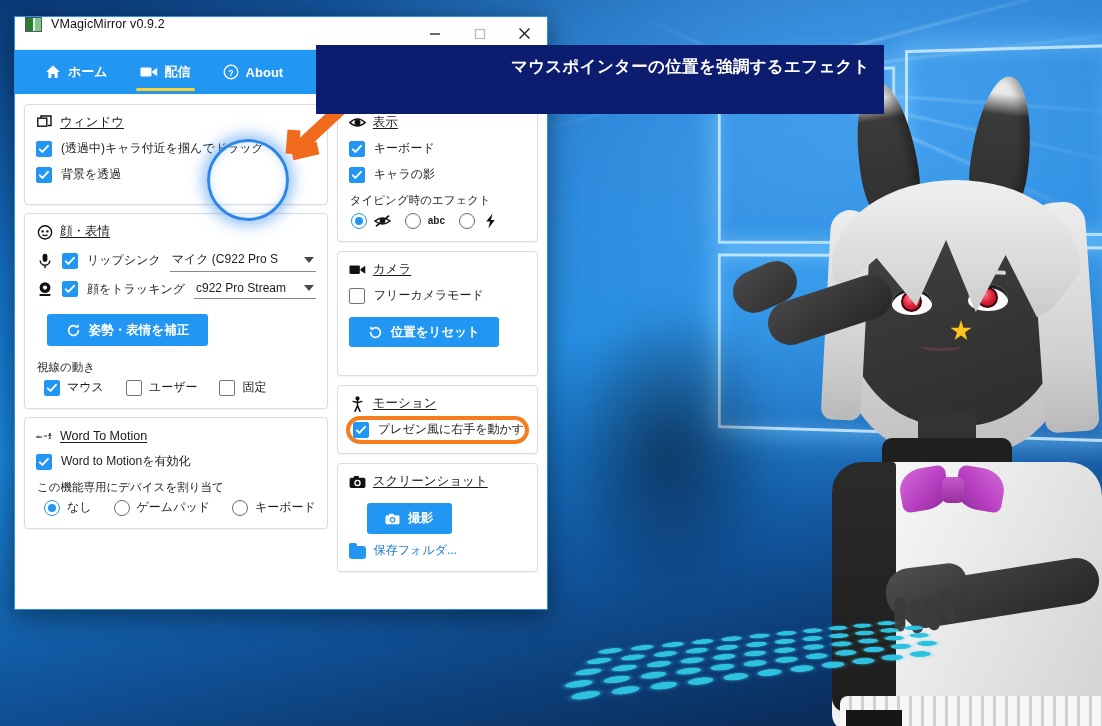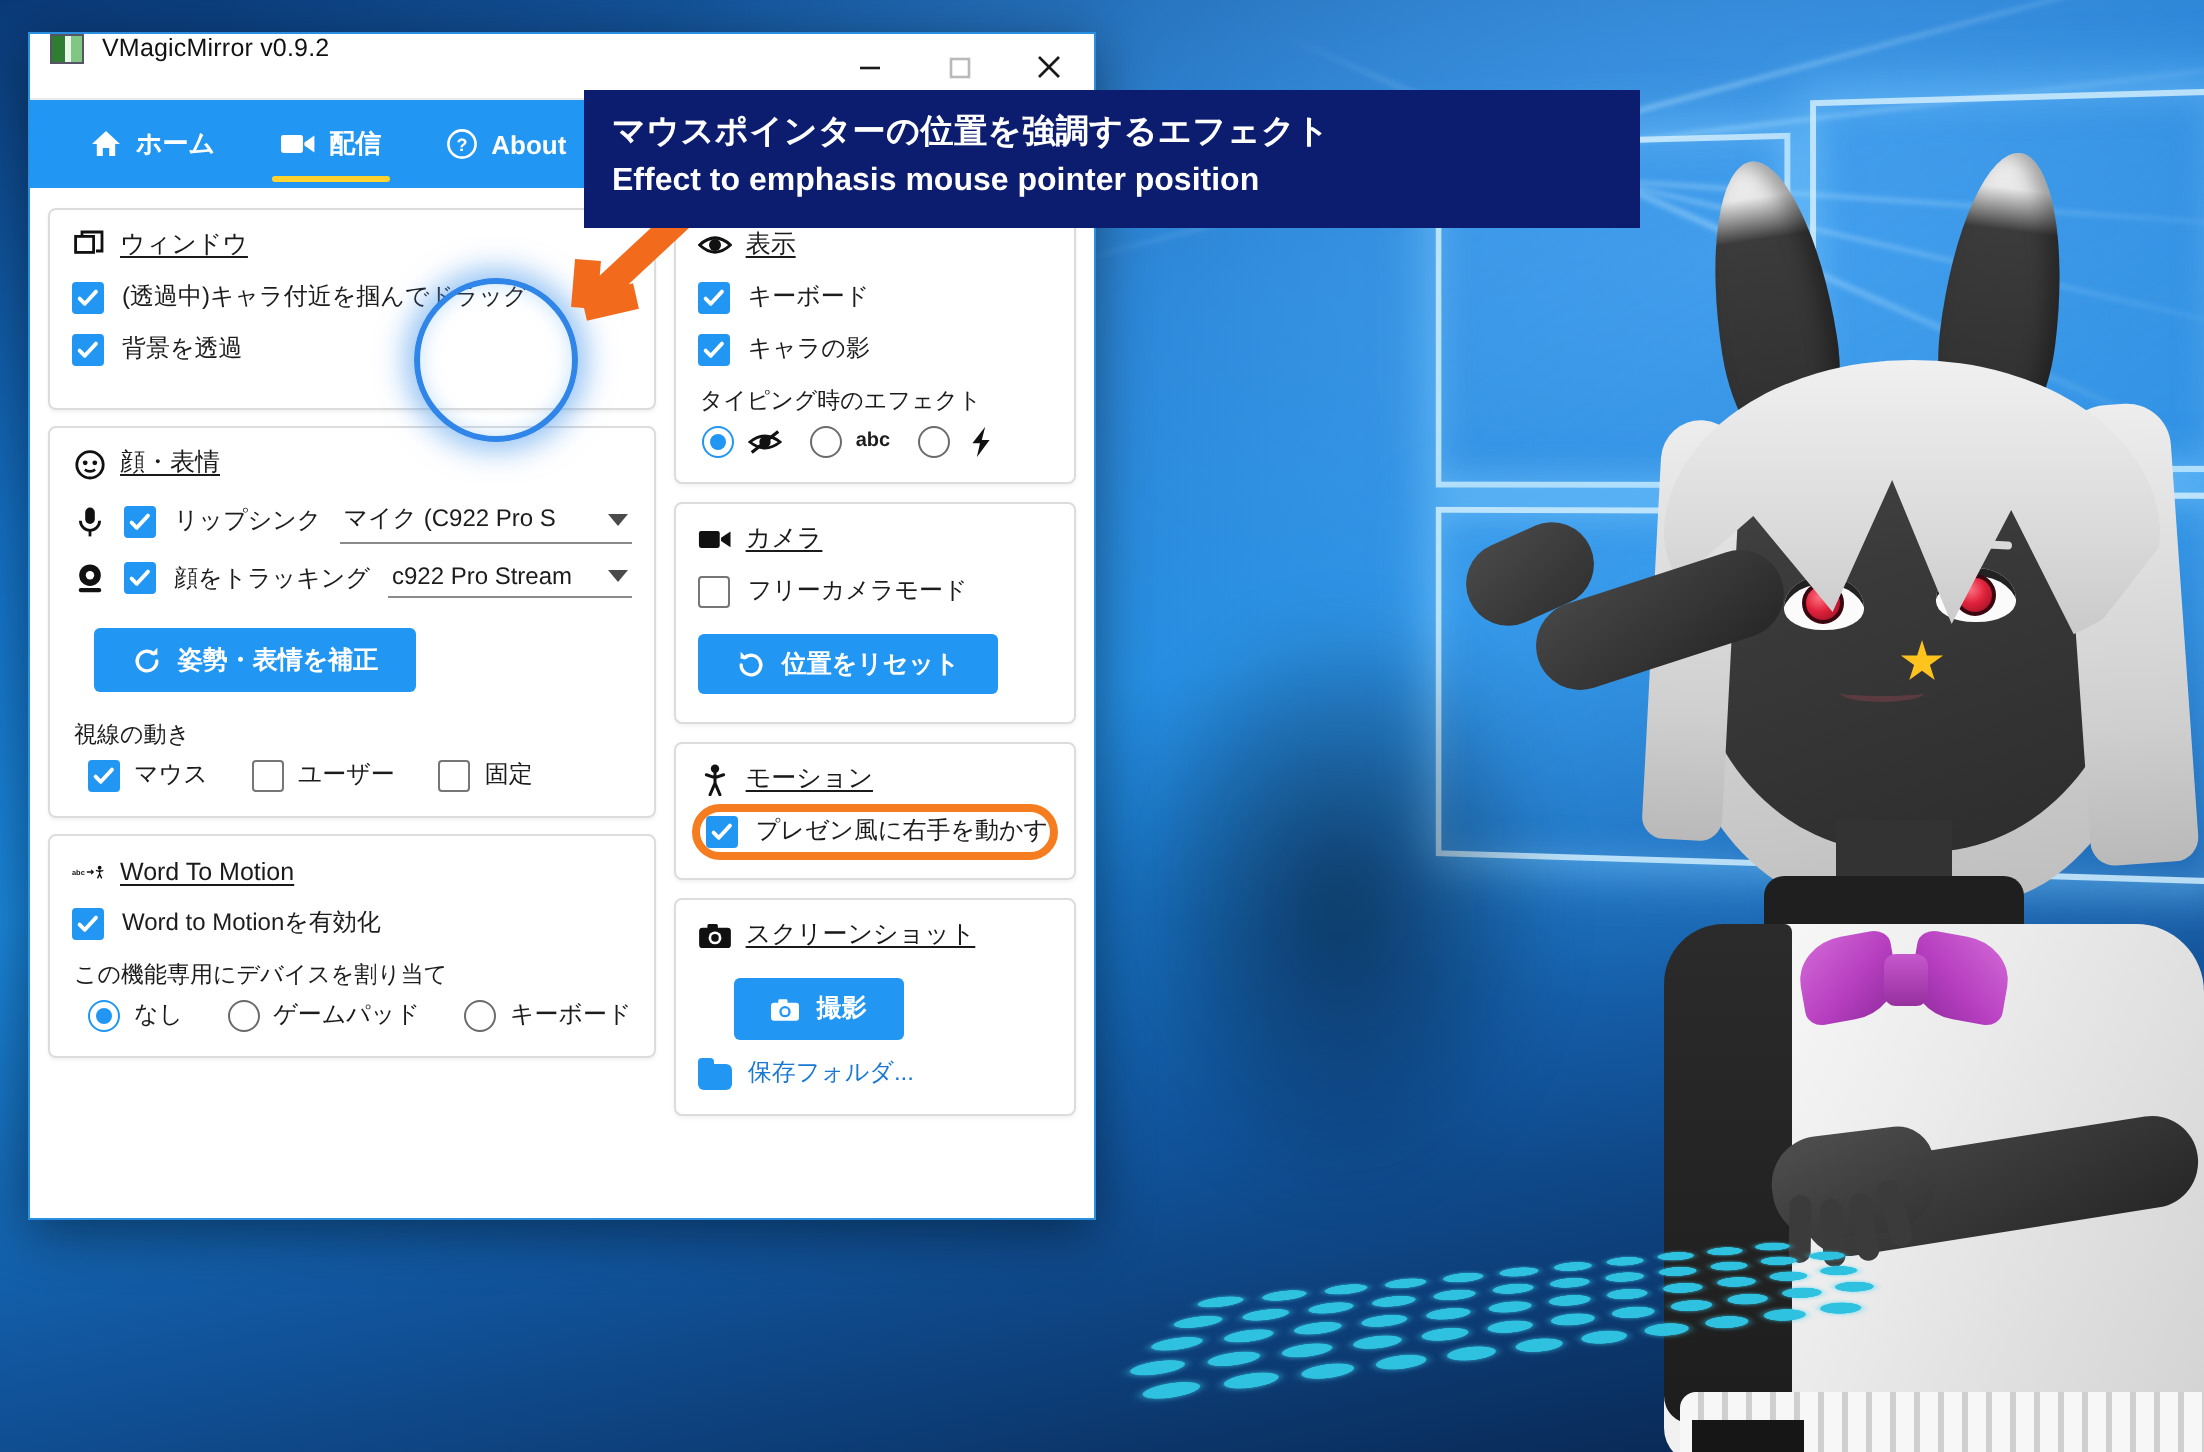--- a/index.html
+++ b/index.html
@@ -269,21 +269,21 @@
   }
   .caret { width: 0; height: 0; border-left: 5px solid transparent; border-right: 5px solid transparent; border-top: 6px solid #4a4a4a; margin-left: 6px; }
 
   .btn-primary {
     background: #2196f3; color: #fff; border: none; border-radius: 3px;
     font-size: 12.5px; font-weight: bold; font-family: inherit;
     display: inline-flex; align-items: center; justify-content: center; gap: 8px;
     cursor: pointer;
   }
   .btn-wide { width: 161px; height: 32px; margin: 8px 0 4px 11px; }
-  .btn-reset { width: 150px; height: 30px; margin: 4px auto 2px auto; }
+  .btn-reset { width: 150px; height: 30px; margin: 4px auto 16px auto; }
   .btn-shot { width: 85px; height: 31px; margin: 4px 0 8px 18px; }
 
   .link-row { display: flex; align-items: flex-end; gap: 8px; }
   .link-text { font-size: 12px; color: #1978d2; }
   .folder {
     width: 17px; height: 13px; background: #2196f3; border-radius: 1px 3px 3px 3px;
     position: relative;
   }
   .folder::before {
     content: ""; position: absolute; left: 0; top: -3px; width: 8px; height: 4px;
@@ -306,23 +306,24 @@
     position: absolute; left: 192px; top: 122px; width: 82px; height: 82px;
     border-radius: 50%; border: 3px solid #2f86e8;
     box-shadow: 0 0 14px 5px rgba(70,150,235,0.55), inset 0 0 10px rgba(90,170,245,0.35);
   }
 
   
   .arrow { position: absolute; left: 250px; top: 92px; width: 110px; height: 90px; }
 
   
   .tooltip {
-    position: absolute; left: 292px; top: 45px; width: 528px; height: 69px;
+    position: absolute; left: 316px; top: 45px; width: 568px; height: 69px;
     background: #0c1c6e; color: #ffffff;
     padding: 9px 14px 0 14px;
+    text-align: right;
   }
   .tt-jp { font-size: 16.5px; line-height: 25px; font-weight: bold; letter-spacing: 0.3px; }
   .tt-en { font-size: 16px; line-height: 24px; font-weight: bold; }
 </style>
 </head>
 <body>
 
 <div id="stage">
 
   <div class="wallpaper">
@@ -789,16 +790,15 @@
 
     <div class="ptr-circle"></div>
   </div>
 
   <svg class="arrow" viewBox="0 0 110 90">
     <path d="M100 8 L42 62 M42 62 L44 38 M42 62 L68 56" fill="none" stroke="#f26a1b" stroke-width="13" stroke-linecap="butt" stroke-linejoin="miter"></path>
   </svg>
 
   <div class="tooltip">
     <div class="tt-jp">マウスポインターの位置を強調するエフェクト</div>
-    <div class="tt-en">Effect to emphasis mouse pointer position</div>
   </div>
 
 </div>
 
 </body></html>

